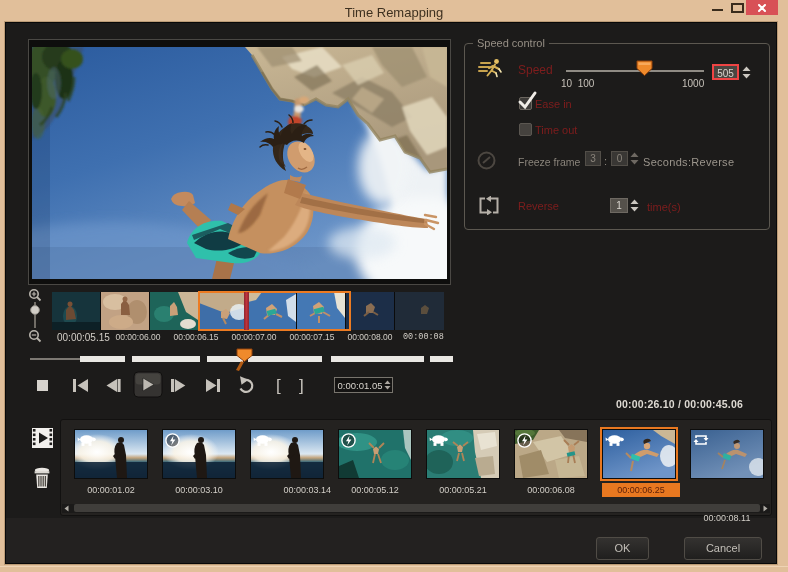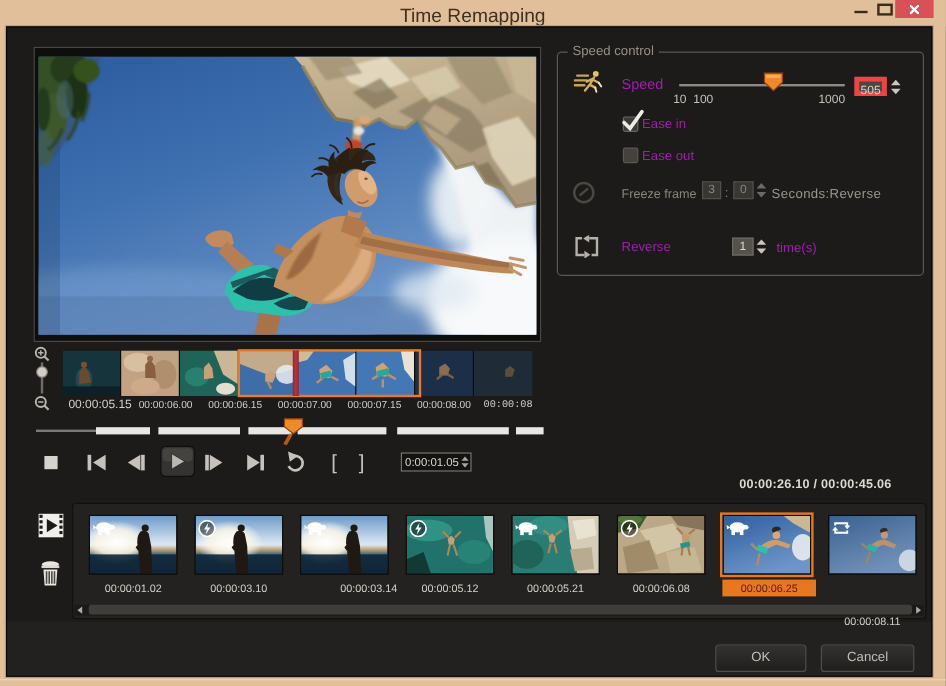--- a/index.html
+++ b/index.html
@@ -1,24 +1,24 @@
 <!DOCTYPE html>
 <html><head><meta charset="utf-8">
 <style>
 html,body{margin:0;padding:0;width:788px;height:572px;overflow:hidden;background:#e1bf9a;font-family:"Liberation Sans",sans-serif;}
 .abs{position:absolute;}
 #dlg{position:absolute;left:5px;top:22px;width:772px;height:542px;background:#1c1b1a;border:1px solid #080808;box-sizing:border-box;box-shadow:0 0 0 1px #bb9b76;}
-.txt{position:absolute;color:#a21caf;font-size:11px;white-space:nowrap;}
+.txt{position:absolute;color:#7f1d1d;font-size:11px;white-space:nowrap;}
 .dim{color:#8a847b;}
 .tc{font-size:9px;color:#d3cfc8;text-align:center;}
 </style></head>
 <body>
 
 <div class="abs" style="left:0;top:0;width:788px;height:22px;background:#e1bf9a;"></div>
-<div class="abs" style="left:0;top:5px;width:788px;text-align:center;font-size:16px;color:#3e3120;">Time Remapping</div>
+<div class="abs" style="left:0;top:5px;width:788px;text-align:center;font-size:13px;color:#3e3120;">Time Remapping</div>
 <div class="abs" style="left:712px;top:9px;width:11px;height:2px;background:#3a2c1c;"></div>
 <div class="abs" style="left:731px;top:3px;width:9px;height:6px;border:2px solid #3a2c1c;"></div>
 <div class="abs" style="left:746px;top:0;width:32px;height:15px;background:#d85156;"></div>
 <svg class="abs" style="left:758px;top:4px;" width="8" height="8" viewBox="0 0 8 8">
     <path d="M1,1 L7,7 M7,1 L1,7" stroke="#fff" stroke-width="2" stroke-linecap="round"></path>
   </svg>
 <div id="dlg"></div>
 <div class="abs" style="left:6px;top:518px;width:770px;height:45px;background:#232120;"></div>
 <div class="abs" style="left:0px;top:566px;width:788px;height:1px;background:#eed3b4;"></div>
 
@@ -137,34 +137,34 @@
 <path d="M21,11 L23,14 M18,15 L19,18.5" stroke="#f2e3ae" stroke-width="1.6" stroke-linecap="round"></path>
 </svg>
 <div class="txt" style="left:518px;top:63px;font-size:12px;">Speed</div>
 <div class="abs" style="left:566px;top:70px;width:138px;height:2px;background:#8f8b84;"></div>
 <svg class="abs" style="left:636px;top:60px;" width="17" height="17" viewBox="0 0 17 17">
 <path d="M1,1 H16 V8.5 L8.5,15.5 L1,8.5 Z" fill="#ef8a2b" stroke="#93430b" stroke-width="1"></path>
 <path d="M2.5,2.5 H14.5 V5 H2.5 Z" fill="#f8a95b"></path>
 </svg>
 <div class="txt" style="left:561px;top:78px;font-size:10px;color:#c6c1b9;">10&nbsp; 100</div>
 <div class="txt" style="left:682px;top:78px;font-size:10px;color:#c6c1b9;">1000</div>
-<div class="abs" style="left:712px;top:64px;width:27px;height:16px;background:#4a4641;border:4px solid #ef4444;box-sizing:border-box;color:#d8d4cd;font-size:10px;text-align:center;line-height:15px;">505</div>
+<div class="abs" style="left:712px;top:64px;width:27px;height:16px;background:#4a4641;border:2px solid #ef4444;box-sizing:border-box;color:#d8d4cd;font-size:10px;text-align:center;line-height:15px;">505</div>
 <svg class="abs" style="left:742px;top:66px;" width="9" height="13" viewBox="0 0 9 13">
 <path d="M0.5,5 L4.5,0.5 L8.5,5 Z" fill="#cbc7c0"></path>
     <path d="M0.5,8 L4.5,12.5 L8.5,8 Z" fill="#cbc7c0"></path>
 </svg>
 
 <div class="abs" style="left:519px;top:97px;width:13px;height:13px;background:#3c3a37;border:1px solid #6b665f;border-radius:2px;box-sizing:border-box;"></div>
 <svg class="abs" style="left:517px;top:90px;" width="22" height="22" viewBox="0 0 22 22">
 <path d="M3,12 L8,17 L18,3" stroke="#efece6" stroke-width="3" fill="none" stroke-linecap="round"></path>
 </svg>
 <div class="txt" style="left:535px;top:98px;">Ease in</div>
 
 <div class="abs" style="left:519px;top:123px;width:13px;height:13px;background:#45423e;border:1px solid #5b5751;border-radius:2px;box-sizing:border-box;"></div>
-<div class="txt" style="left:535px;top:124px;">Ease out</div>
+<div class="txt" style="left:535px;top:124px;">Time out</div>
 
 <svg class="abs" style="left:477px;top:151px;" width="19" height="19" viewBox="0 0 19 19">
 <circle cx="9.5" cy="9.5" r="8" stroke="#4c4741" stroke-width="2" fill="none"></circle>
 <path d="M6,12 L13,6" stroke="#4c4741" stroke-width="2"></path>
 </svg>
 <div class="txt dim" style="left:518px;top:156px;font-size:10.5px;">Freeze frame</div>
 <div class="abs" style="left:585px;top:151px;width:16px;height:15px;background:#393734;border:1px solid #524e48;box-sizing:border-box;color:#8a847b;font-size:10px;text-align:center;line-height:14px;">3</div>
 <div class="txt dim" style="left:604px;top:155px;">:</div>
 <div class="abs" style="left:611px;top:151px;width:17px;height:15px;background:#393734;border:1px solid #524e48;box-sizing:border-box;color:#8a847b;font-size:10px;text-align:center;line-height:14px;">0</div>
 <svg class="abs" style="left:630px;top:152px;" width="9" height="13" viewBox="0 0 9 13">
@@ -533,14 +533,14 @@
   </svg>
 <div class="abs tc" style="left:683px;top:485px;width:88px;margin-top:28px;">00:00:08.11</div>
 <div class="abs" style="left:62px;top:504px;width:708px;height:9px;background:#1b1a19;"></div>
 <div class="abs" style="left:74px;top:504px;width:686px;height:8px;background:#403e3b;border-radius:2px;"></div>
 <svg class="abs" style="left:63px;top:505px;" width="7" height="7" viewBox="0 0 7 7">
     <path d="M5.5,0.5 L1.5,3.5 L5.5,6.5 Z" fill="#b0aca5"></path>
   </svg>
 <svg class="abs" style="left:762px;top:505px;" width="7" height="7" viewBox="0 0 7 7">
     <path d="M1.5,0.5 L5.5,3.5 L1.5,6.5 Z" fill="#b0aca5"></path>
   </svg>
-<div class="abs" style="left:596px;top:537px;width:76px;height:23px;background:linear-gradient(#343230,#201f1e);border:1px solid #504c46;border-radius:3px;box-sizing:border-box;color:#c3bfb8;font-size:11px;text-align:center;line-height:21px;">OK</div>
+<div class="abs" style="left:596px;top:537px;width:53px;height:23px;background:linear-gradient(#343230,#201f1e);border:1px solid #504c46;border-radius:3px;box-sizing:border-box;color:#c3bfb8;font-size:11px;text-align:center;line-height:21px;">OK</div>
 <div class="abs" style="left:684px;top:537px;width:78px;height:23px;background:linear-gradient(#343230,#201f1e);border:1px solid #504c46;border-radius:3px;box-sizing:border-box;color:#c3bfb8;font-size:11px;text-align:center;line-height:21px;">Cancel</div>
 
 </body></html>

